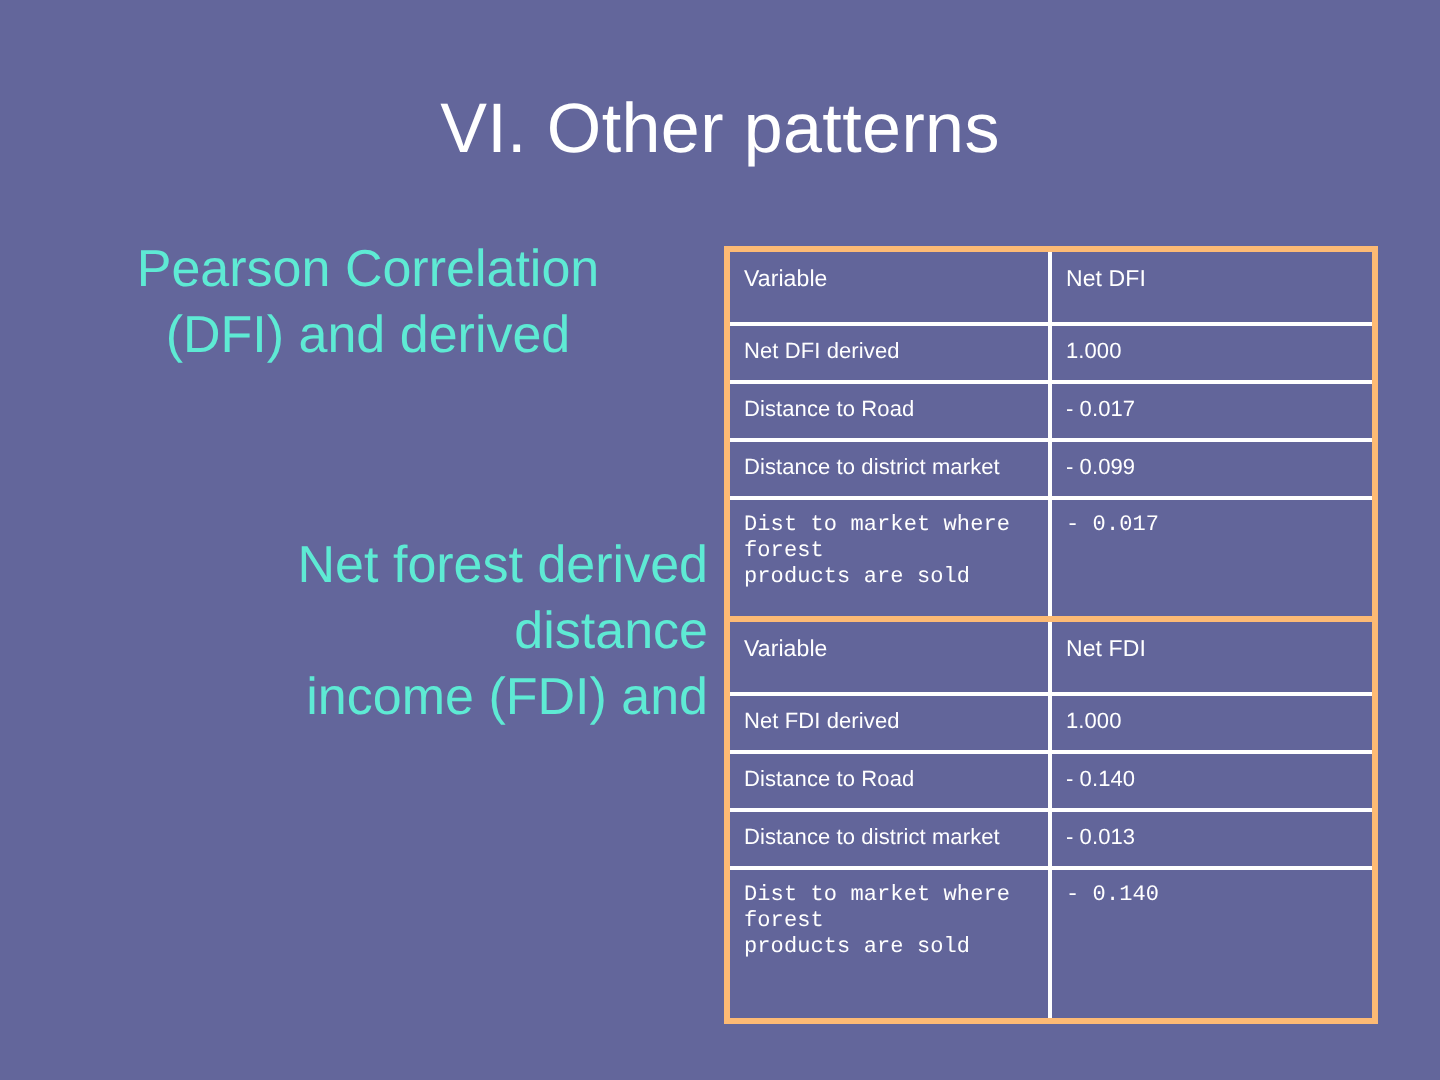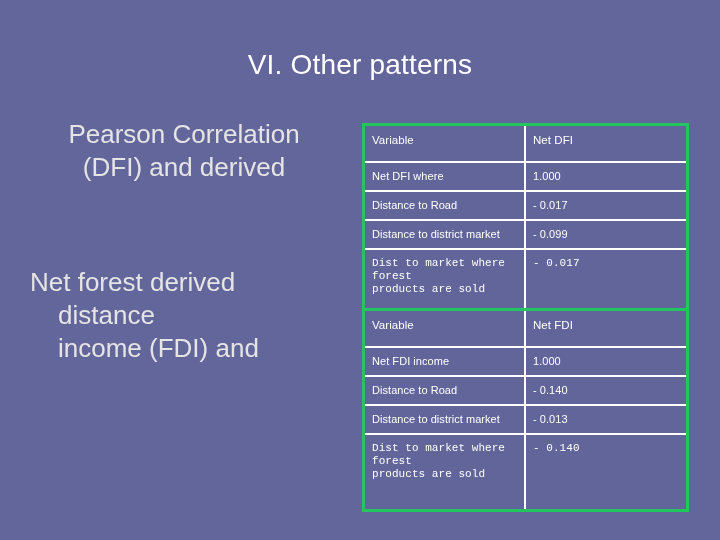--- a/index.html
+++ b/index.html
@@ -25,51 +25,51 @@
     height: 540px;
   }
 
   
   .slide-title {
     position: absolute;
     left: 0;
     top: 44px;
     width: 720px;
     text-align: center;
-    font-size: 28px;
+    font-size: 35px;
     font-weight: 400;
     letter-spacing: 0.2px;
     line-height: 42px;
     color: #ffffff;
     white-space: nowrap;
   }
 
   
   .left-col {
     position: absolute;
     left: 14px;
     top: 118px;
     width: 340px;
   }
 
   .para {
     font-size: 26px;
     font-weight: 400;
     line-height: 33px;
-    color: #e5e5e5;
+    color: #5eead4;
   }
 
   .para-block-1 {
     text-align: center;
     padding: 0 4px;
   }
 
   .para-block-2 {
     margin-top: 82px;
-    text-align: left;
+    text-align: right;
     padding-left: 16px;
     text-indent: -16px;
   }
 
   .para-line {
     display: block;
   }
 
   .para-block-2 .para-line {
     padding-left: 28px;
@@ -77,21 +77,21 @@
   }
   .para-block-2 .para-line:first-child {
     padding-left: 0;
   }
 
   
   .corr-table {
     position: absolute;
     border-collapse: collapse;
     table-layout: fixed;
-    border: 3px solid #22c55e;
+    border: 3px solid #fdba74;
     background: #eab308;
     font-size: 11px;
     line-height: 13px;
     color: #ffffff;
   }
 
   .corr-table td {
     border: 2px solid #ffffff;
     padding: 7px 7px 7px 7px;
     vertical-align: top;
@@ -162,21 +162,21 @@
       <tr class="hdr-row">
         <td>
             <span class="cell-text">Variable</span>
           </td>
         <td>
             <span class="cell-text">Net DFI</span>
           </td>
       </tr>
       <tr>
         <td>
-            <span class="cell-text">Net DFI where</span>
+            <span class="cell-text">Net DFI derived</span>
           </td>
         <td>
             <span class="cell-text">1.000</span>
           </td>
       </tr>
       <tr>
         <td>
             <span class="cell-text">Distance to Road</span>
           </td>
         <td>
@@ -212,21 +212,21 @@
       <tr class="hdr-row">
         <td>
             <span class="cell-text">Variable</span>
           </td>
         <td>
             <span class="cell-text">Net FDI</span>
           </td>
       </tr>
       <tr>
         <td>
-            <span class="cell-text">Net FDI income</span>
+            <span class="cell-text">Net FDI derived</span>
           </td>
         <td>
             <span class="cell-text">1.000</span>
           </td>
       </tr>
       <tr>
         <td>
             <span class="cell-text">Distance to Road</span>
           </td>
         <td>

